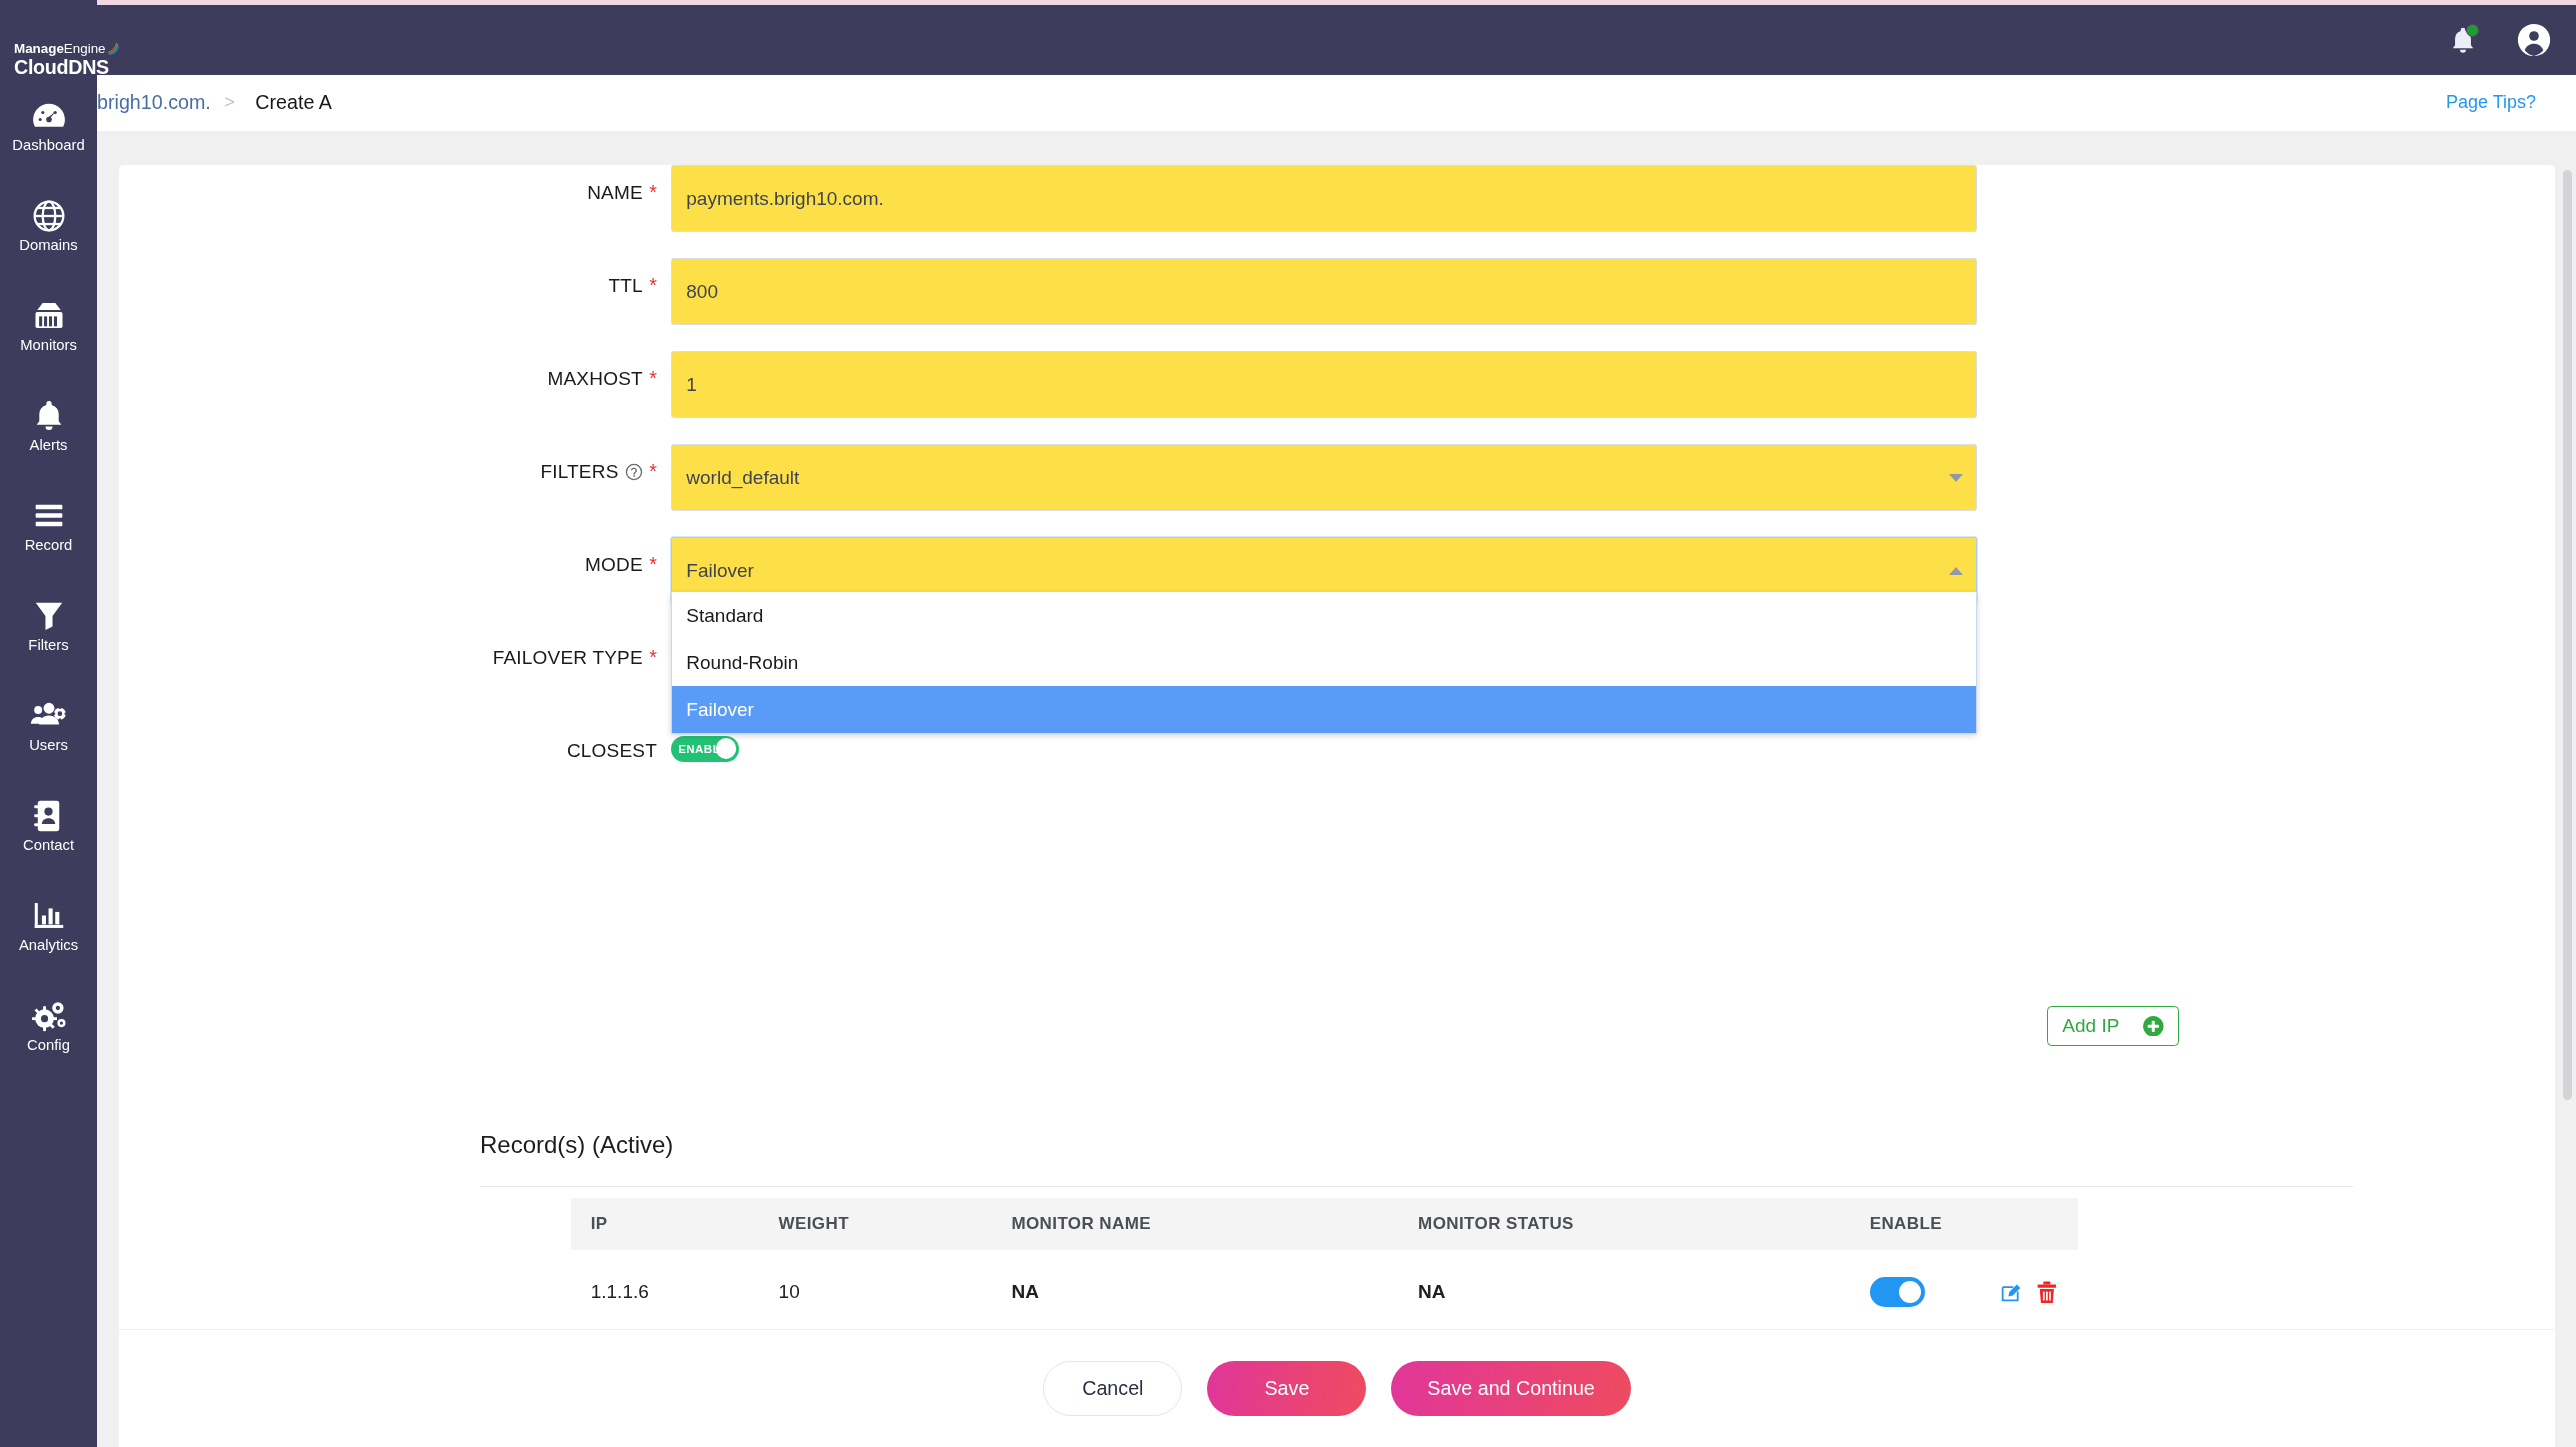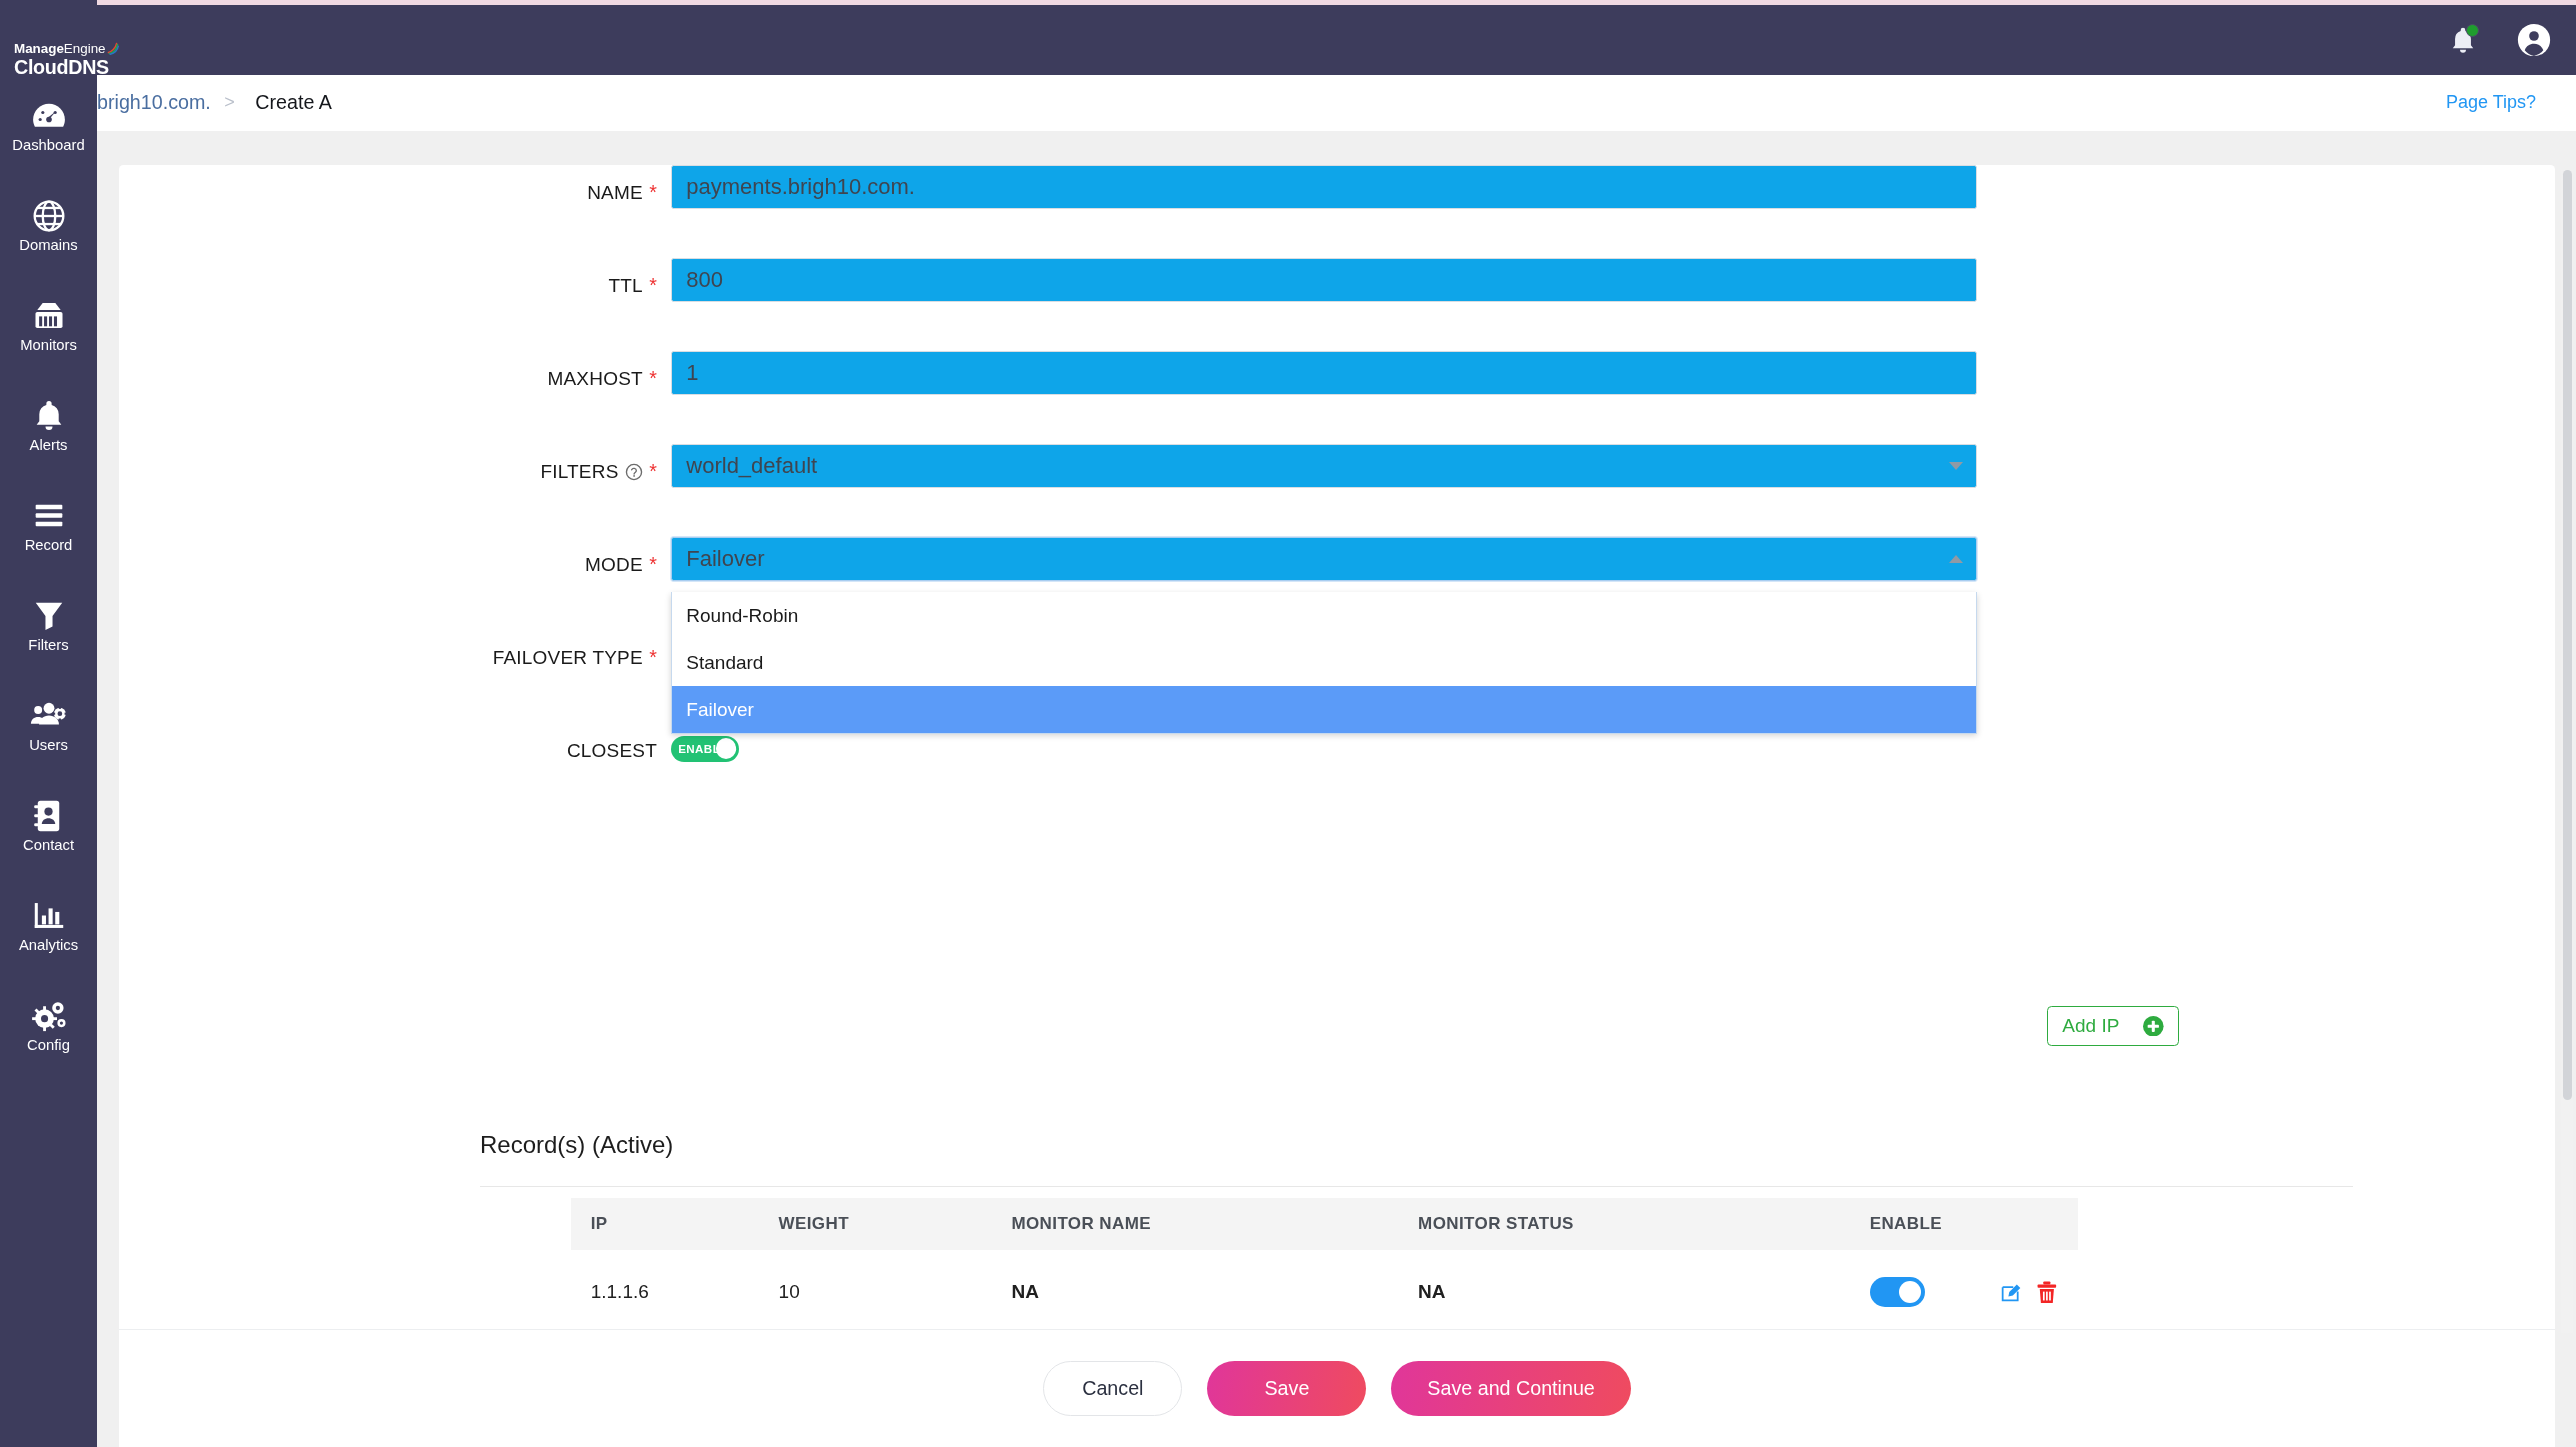--- a/index.html
+++ b/index.html
@@ -109,23 +109,23 @@
   .row { position: relative; height: 93px; }
   .row .lab {
     position: absolute; left: 0; top: 0; width: 538px; height: 55px;
     display: flex; align-items: center; justify-content: flex-end;
     font-size: 19px; color: #1a1a1a; gap: 6.3px; letter-spacing: 0.2px;
   }
   .req { color: #e33; font-size: 19.7px; line-height: 1; }
   .help-ico { display: inline-block; width: 18px; height: 18px; }
   .ctrl { position: absolute; left: 552px; top: 0; width: 1306px; }
   .inp {
-    width: 100%; height: 44px;
+    width: 100%; height: 67px;
     border: 0.9px solid #d9dde2; border-radius: 2.7px;
-    background: #0ea5e9; font-size: 22px; color: #3f4550;
+    background: #fde047; font-size: 19px; color: #3f4550;
     padding: 0 14.3px; font-family: "Liberation Sans", sans-serif;
     outline: none;
   }
   .selbox { position: relative; }
   .selbox .caret {
     position: absolute; right: 14.3px; top: 50%; transform: translateY(-50%);
     width: 0; height: 0; border-left: 7.2px solid transparent;
     border-right: 7.2px solid transparent;
   }
   .caret.down { border-top: 8px solid #909aa5; }
@@ -482,22 +482,22 @@
     <div class="row" style="z-index:50">
       <div class="lab">
         <span>MODE</span>
         <span class="req">*</span>
       </div>
       <div class="ctrl selbox">
         <input class="inp open" readonly="" value="Failover" style="">
         <span class="caret up"></span>
 
         <div class="dropdown">
+          <div class="dd-opt">Standard</div>
           <div class="dd-opt">Round-Robin</div>
-          <div class="dd-opt">Standard</div>
           <div class="dd-opt sel">Failover</div>
         </div>
       </div>
     </div>
 
     <div class="row">
       <div class="lab">
         <span>FAILOVER TYPE</span>
         <span class="req">*</span>
       </div>

